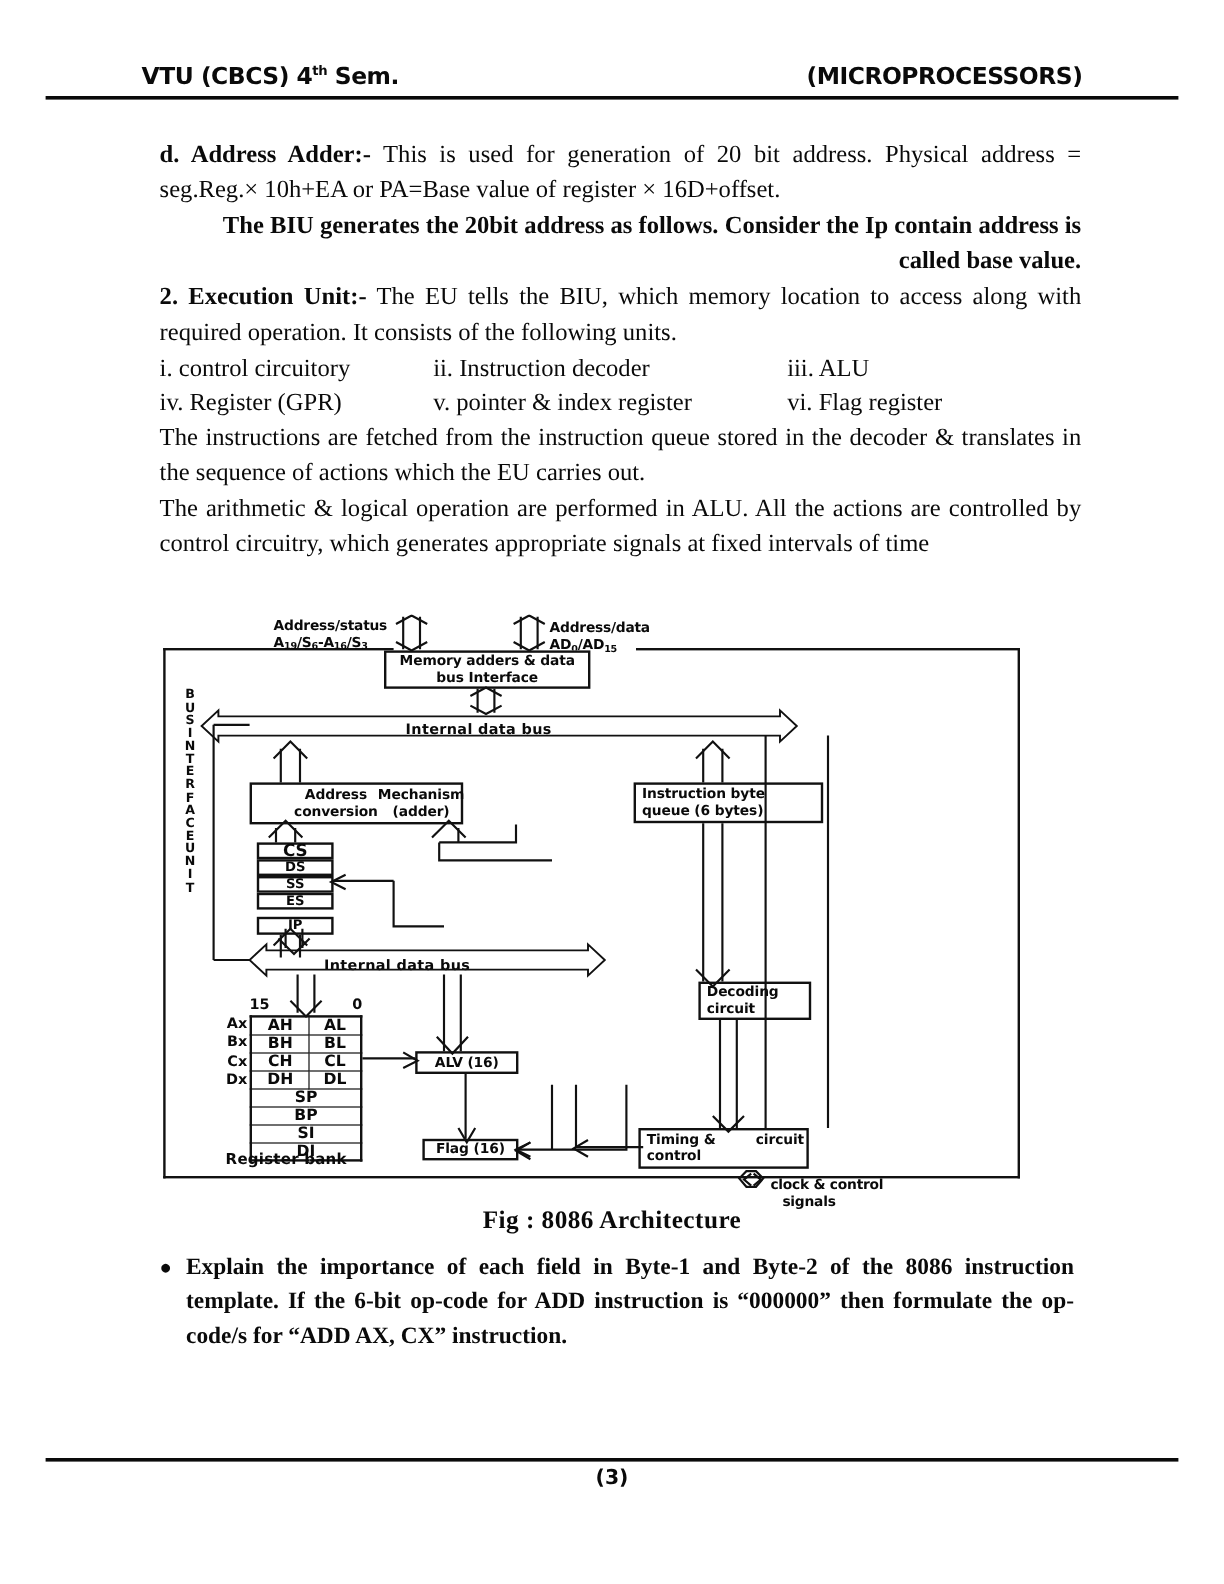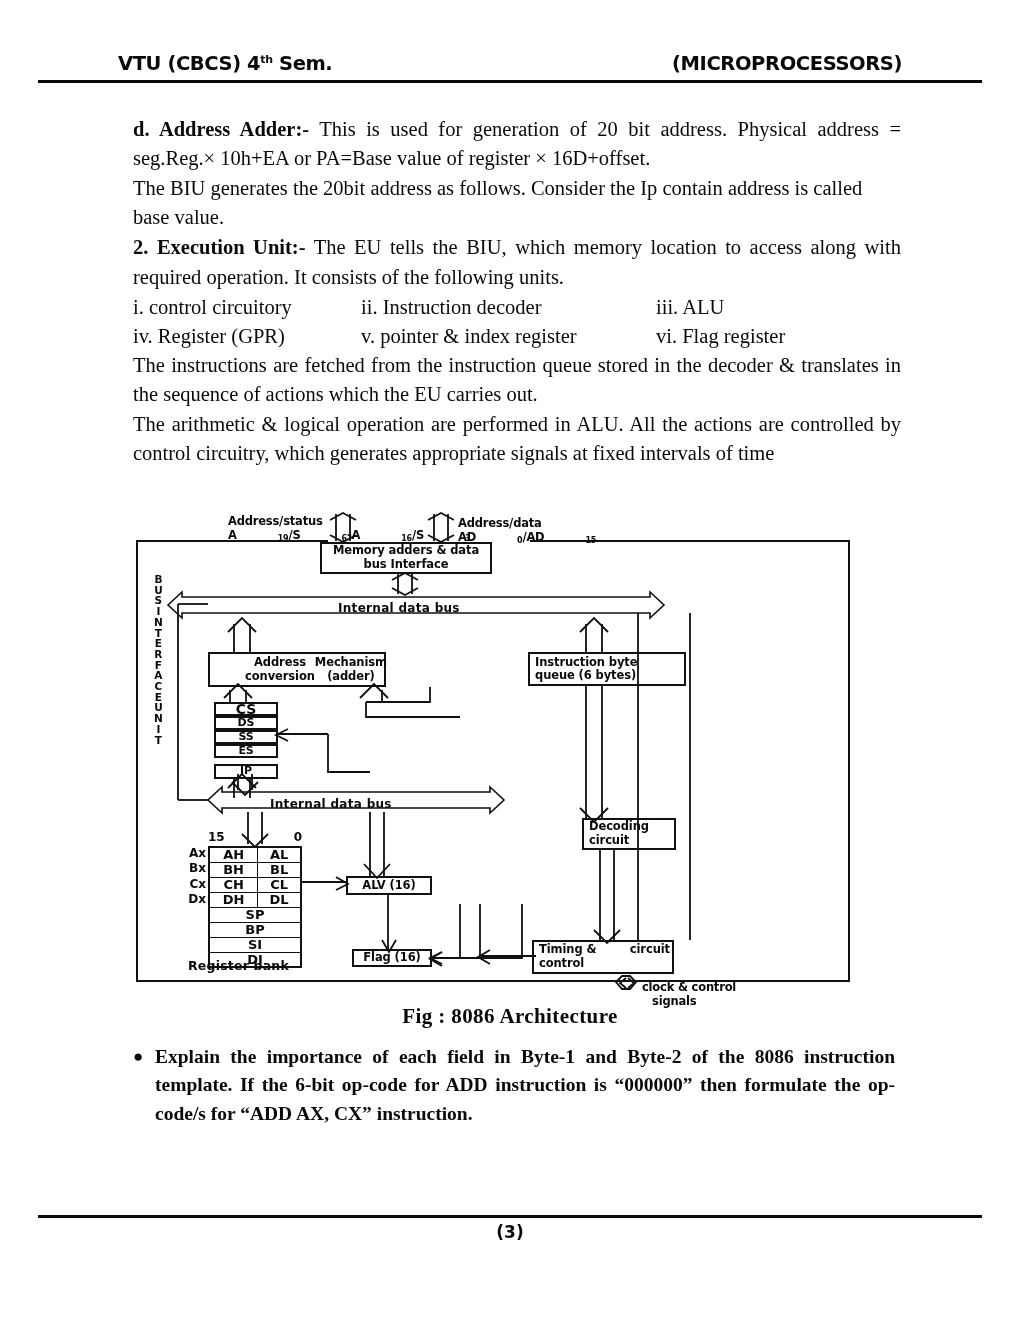--- a/index.html
+++ b/index.html
@@ -40,21 +40,21 @@
     position: absolute;
     left: 133px; top: 115px; width: 768px;
   }
   p.para {
     margin: 0 0 1px 0;
     font-size: 20.5px;
     line-height: 1.42;
     text-align: justify;
     text-justify: inter-word;
   }
-  p.para.nojust { text-align: left; }
+  p.para.nojust { text-align: right; font-weight: bold; }
   .b { font-weight: bold; }
   .cols3 {
     display: flex;
     font-size: 20.5px;
     line-height: 1.42;
   }
   .cols3 > span:nth-child(1) { width: 228px; }
   .cols3 > span:nth-child(2) { width: 295px; }
   .cols3 > span:nth-child(3) { flex: 1; }
 
@@ -70,21 +70,21 @@
     position: absolute; left: 0; top: 0;
     width: 760px; height: 495px;
   }
   .lbl {
     position: absolute;
     font-size: 11.5px;
     line-height: 1.22;
     letter-spacing: -0.2px;
     white-space: nowrap;
   }
-  .lbl sub { font-size: 8px; vertical-align: -2px; margin-left: 41px; }
+  .lbl sub { font-size: 8px; vertical-align: -2px; }
 
   .box {
     position: absolute;
     border: 2px solid #111;
     background: #fff;
     display: flex;
     align-items: center;
     justify-content: center;
     text-align: center;
     font-size: 11.5px;
@@ -284,21 +284,21 @@
       <span>Address conversion</span>
       <span>Mechanism (adder)</span>
     </div>
 
     <div class="box" style="left:84px; top:190px; width:64px; height:14px; font-size:14px;">CS</div>
     <div class="box" style="left:84px; top:204px; width:64px; height:14px; font-size:11px;">DS</div>
     <div class="box" style="left:84px; top:218px; width:64px; height:14px; font-size:11px;">SS</div>
     <div class="box" style="left:84px; top:232px; width:64px; height:14px; font-size:11px;">ES</div>
     <div class="box" style="left:84px; top:252px; width:64px; height:15px; font-size:11px;">IP</div>
 
-    <div class="box tl" style="left:398px; top:140px; width:158px; height:34px; flex-direction:column; align-items:flex-start; justify-content:flex-end;">
+    <div class="box tl" style="left:398px; top:140px; width:158px; height:34px; flex-direction:column; align-items:flex-start; justify-content:center;">
       <span>Instruction byte</span>
       <span>queue (6 bytes)</span>
     </div>
 
     <div class="box tl" style="left:452px; top:306px; width:94px; height:32px; flex-direction:column; align-items:flex-start; justify-content:center;">
       <span>Decoding</span>
       <span>circuit</span>
     </div>
 
     <div class="box" style="left:216px; top:364px; width:86px; height:19px;">ALV (16)</div>

